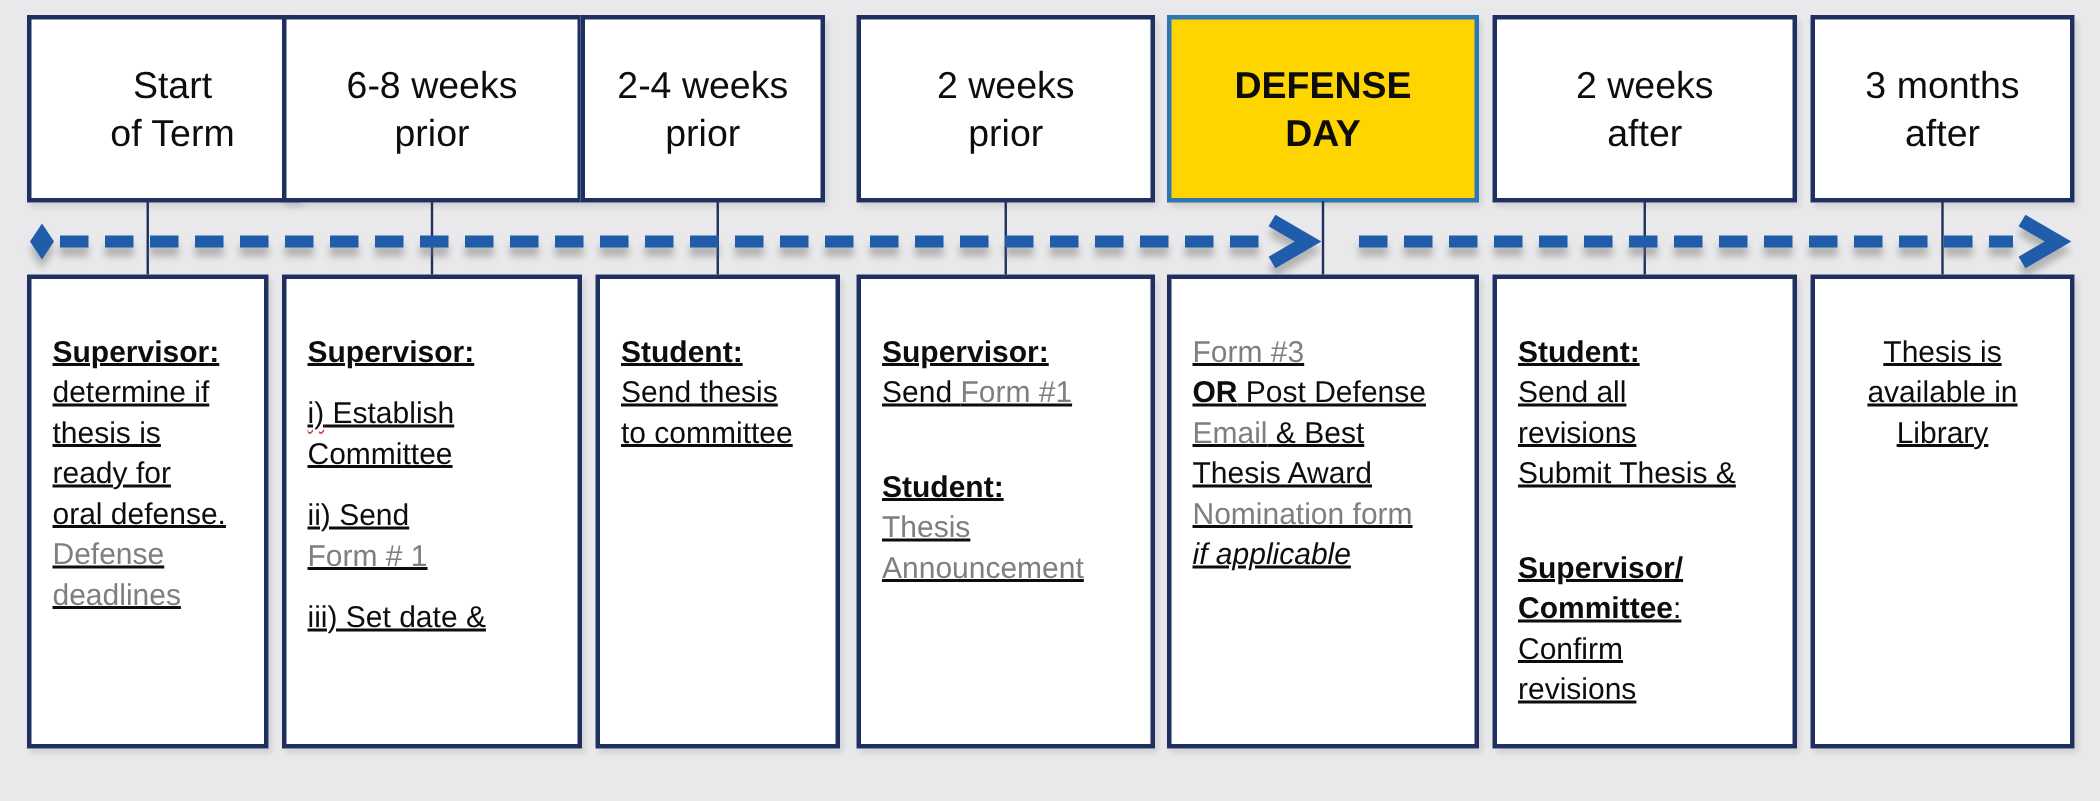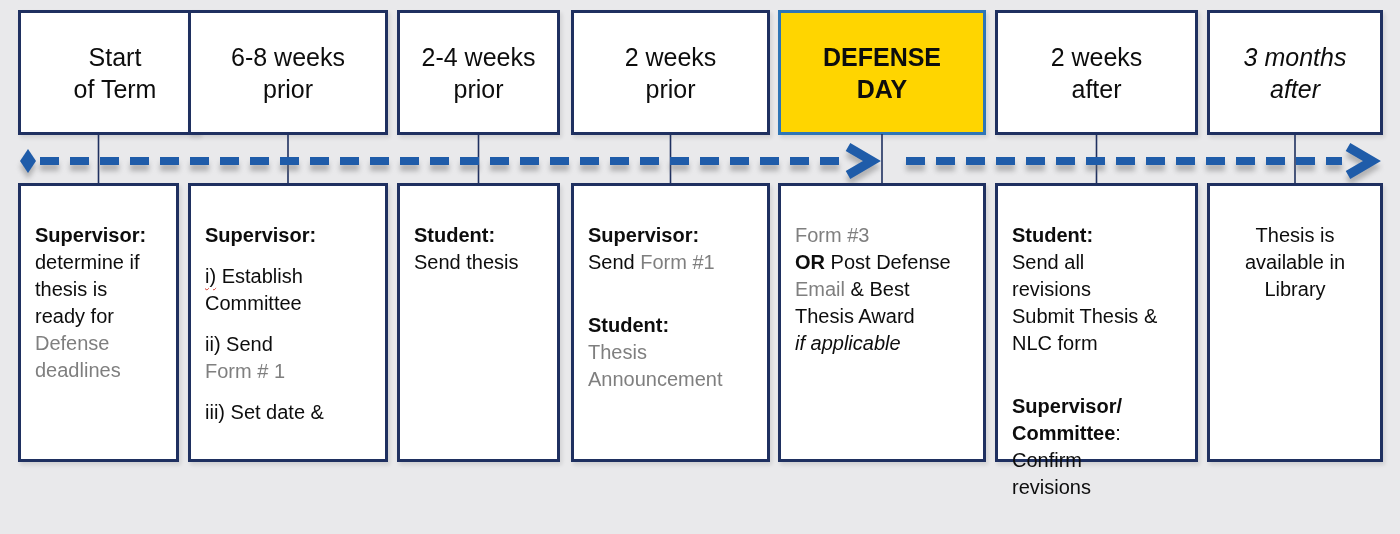--- a/index.html
+++ b/index.html
@@ -34,26 +34,27 @@
     box-shadow:2px 3px 4px rgba(0,0,0,0.10);
   }
   .hbox.highlight{
     background:var(--hl-fill);
     border-color:var(--hl-border);
     font-weight:700;
   }
   
   .bbox{
     position:absolute;
-    top:183px;height:279px;
+    top:183px;height:316px;
     background:#ffffff;
     border:3px solid var(--navy);
     padding:36px 12px 0 14px;
     font-size:20px;line-height:27px;
     box-shadow:2px 3px 4px rgba(0,0,0,0.10);
+    text-decoration:underline;
   }
   .bbox.center{text-align:center;padding-left:8px;padding-right:8px;}
   .block + .block{margin-top:14px;}
   .block.gap-large{margin-top:36px;}
   .line{white-space:pre-wrap;min-height:27px;}
   .run.bold{font-weight:700;}
   .run.gray{color:var(--gray);}
   .run.italic{font-style:italic;}
   .run.squiggle{text-decoration:underline wavy #d23b2f 1px;text-underline-offset:3px;}
   
@@ -70,37 +71,37 @@
 
   <div>
       <div class="hbox" style="left: 18px; width: 182px; padding-left: 12px;">
         <div>Start</div>
         <div>of Term</div>
       </div>
       <div class="hbox" style="left: 188px; width: 200px;">
         <div>6-8 weeks</div>
         <div>prior</div>
       </div>
-      <div class="hbox" style="left: 397px; width: 163px;">
+      <div class="hbox" style="left: 387px; width: 163px;">
         <div>2-4 weeks</div>
         <div>prior</div>
       </div>
       <div class="hbox" style="left: 571px; width: 199px;">
         <div>2 weeks</div>
         <div>prior</div>
       </div>
       <div class="hbox highlight" style="left: 778px; width: 208px;">
         <div>DEFENSE</div>
         <div>DAY</div>
       </div>
       <div class="hbox" style="left: 995px; width: 203px;">
         <div>2 weeks</div>
         <div>after</div>
       </div>
-      <div class="hbox" style="left: 1207px; width: 176px; font-style: italic;">
+      <div class="hbox" style="left: 1207px; width: 176px;">
         <div>3 months</div>
         <div>after</div>
       </div>
     </div>
 
   <svg class="timeline" width="1400" height="62" viewBox="0 0 1400 62">
     <g id="connectors">
         <line class="connector" x1="98.5" x2="98.5" y1="4" y2="56"></line>
         <line class="connector" x1="288" x2="288" y1="4" y2="56"></line>
         <line class="connector" x1="478.5" x2="478.5" y1="4" y2="56"></line>
@@ -118,20 +119,21 @@
     </g>
   </svg>
 
   <div>
       <div class="bbox" style="left: 18px; width: 161px;">
         <div class="block">
           <div class="line"><span class="run bold">Supervisor:</span></div>
           <div class="line"><span class="run plain">determine if</span></div>
           <div class="line"><span class="run plain">thesis is</span></div>
           <div class="line"><span class="run plain">ready for</span></div>
+          <div class="line"><span class="run plain">oral defense.</span></div>
           <div class="line"><span class="run gray">Defense</span></div>
           <div class="line"><span class="run gray">deadlines</span></div>
         </div>
       </div>
       <div class="bbox" style="left: 188px; width: 200px;">
         <div class="block">
           <div class="line"><span class="run bold">Supervisor:</span></div>
         </div>
         <div class="block">
           <div class="line"><span class="run squiggle">i)</span><span class="run plain"> Establish</span></div>
@@ -142,49 +144,50 @@
           <div class="line"><span class="run gray">Form # 1</span></div>
         </div>
         <div class="block">
           <div class="line"><span class="run plain">iii) Set date &amp;</span></div>
         </div>
       </div>
       <div class="bbox" style="left: 397px; width: 163px;">
         <div class="block">
           <div class="line"><span class="run bold">Student:</span></div>
           <div class="line"><span class="run plain">Send thesis</span></div>
+          <div class="line"><span class="run plain">to committee</span></div>
         </div>
       </div>
       <div class="bbox" style="left: 571px; width: 199px;">
         <div class="block">
           <div class="line"><span class="run bold">Supervisor:</span></div>
           <div class="line"><span class="run plain">Send </span><span class="run gray">Form #1</span></div>
         </div>
         <div class="block gap-large">
           <div class="line"><span class="run bold">Student:</span></div>
           <div class="line"><span class="run gray">Thesis</span></div>
           <div class="line"><span class="run gray">Announcement</span></div>
         </div>
       </div>
       <div class="bbox" style="left: 778px; width: 208px;">
         <div class="block">
           <div class="line"><span class="run gray">Form #3</span></div>
           <div class="line"><span class="run bold">OR</span><span class="run plain"> Post Defense</span></div>
           <div class="line"><span class="run gray">Email</span><span class="run plain"> &amp; Best</span></div>
           <div class="line"><span class="run plain">Thesis Award</span></div>
+          <div class="line"><span class="run gray">Nomination form</span></div>
           <div class="line"><span class="run italic">if applicable</span></div>
         </div>
       </div>
       <div class="bbox" style="left: 995px; width: 203px;">
         <div class="block">
           <div class="line"><span class="run bold">Student:</span></div>
           <div class="line"><span class="run plain">Send all</span></div>
           <div class="line"><span class="run plain">revisions</span></div>
           <div class="line"><span class="run plain">Submit Thesis &amp;</span></div>
-          <div class="line"><span class="run plain">NLC form</span></div>
         </div>
         <div class="block gap-large">
           <div class="line"><span class="run bold">Supervisor/</span></div>
           <div class="line"><span class="run bold">Committee</span><span class="run plain">:</span></div>
           <div class="line"><span class="run plain">Confirm</span></div>
           <div class="line"><span class="run plain">revisions</span></div>
         </div>
       </div>
       <div class="bbox center" style="left: 1207px; width: 176px;">
         <div class="block">

